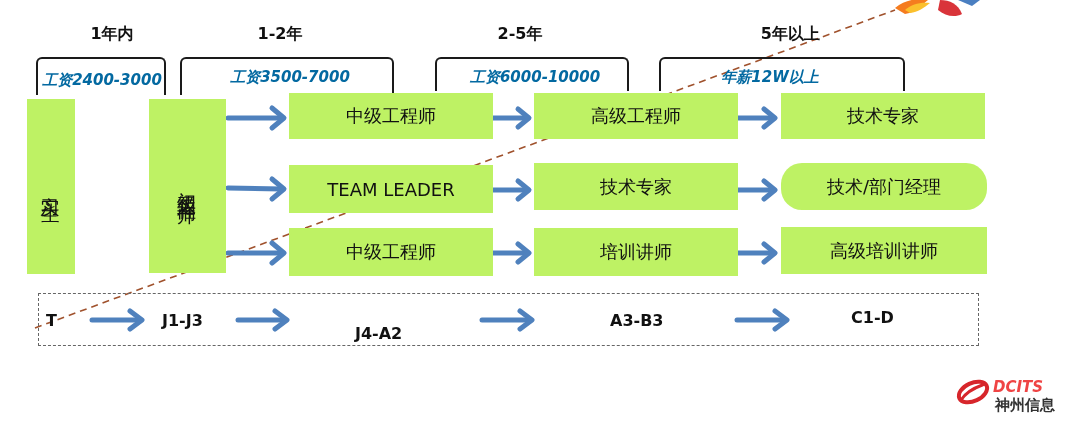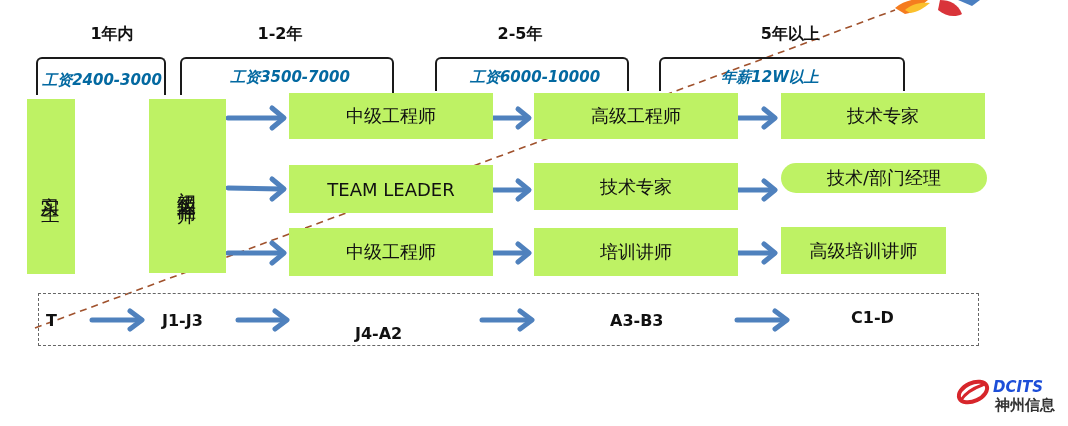--- a/index.html
+++ b/index.html
@@ -113,41 +113,41 @@
 <div class="abs box" style="left:781px;top:93px;width:204px;height:46px;">
     <span>技术专家</span>
   </div>
 
 <div class="abs box" style="left:289px;top:165px;width:204px;height:48px;">
     <span>TEAM LEADER</span>
   </div>
 <div class="abs box" style="left:534px;top:163px;width:204px;height:47px;">
     <span>技术专家</span>
   </div>
-<div class="abs box" style="left:781px;top:163px;width:206px;height:30px;border-radius:21px;">
+<div class="abs box" style="left:781px;top:163px;width:206px;height:47px;border-radius:21px;">
     <span>技术/部门经理</span>
   </div>
 
 <div class="abs box" style="left:289px;top:228px;width:204px;height:48px;">
     <span>中级工程师</span>
   </div>
 <div class="abs box" style="left:534px;top:228px;width:204px;height:48px;">
     <span>培训讲师</span>
   </div>
-<div class="abs box" style="left:781px;top:227px;width:165px;height:47px;">
+<div class="abs box" style="left:781px;top:227px;width:206px;height:47px;">
     <span>高级培训讲师</span>
   </div>
 
 <div class="abs dash-rect" style="left:38px;top:293px;width:941px;height:53px;"></div>
 <div class="abs lvl" style="left:46px;top:311px;">T</div>
 <div class="abs lvl" style="left:162px;top:311px;">J1-J3</div>
 <div class="abs lvl" style="left:355px;top:324px;">J4-A2</div>
 <div class="abs lvl" style="left:610px;top:311px;">A3-B3</div>
 <div class="abs lvl" style="left:851px;top:308px;">C1-D</div>
 
 <div class="abs" style="left:955px;top:376px;width:100px;height:34px;">
   <svg width="36" height="30" style="position:absolute;left:0;top:2px;">
     <ellipse cx="18" cy="14" rx="15" ry="9" fill="none" stroke="#d7262b" stroke-width="4" transform="rotate(-25 18 14)"></ellipse>
     <path d="M6,22 C14,10 26,8 30,6" stroke="#d7262b" stroke-width="3" fill="none"></path>
   </svg>
-  <div class="abs" style="left:38px;top:2px;font-style:italic;font-weight:bold;font-size:15px;color:#1d4ed8;">DCITS</div>
+  <div class="abs" style="left:38px;top:2px;font-style:italic;font-weight:bold;font-size:15px;color:#ef4444;">DCITS</div>
   <div class="abs" style="left:40px;top:20px;font-size:15px;color:#333;font-weight:bold;">神州信息</div>
 </div>
 
 </body></html>

